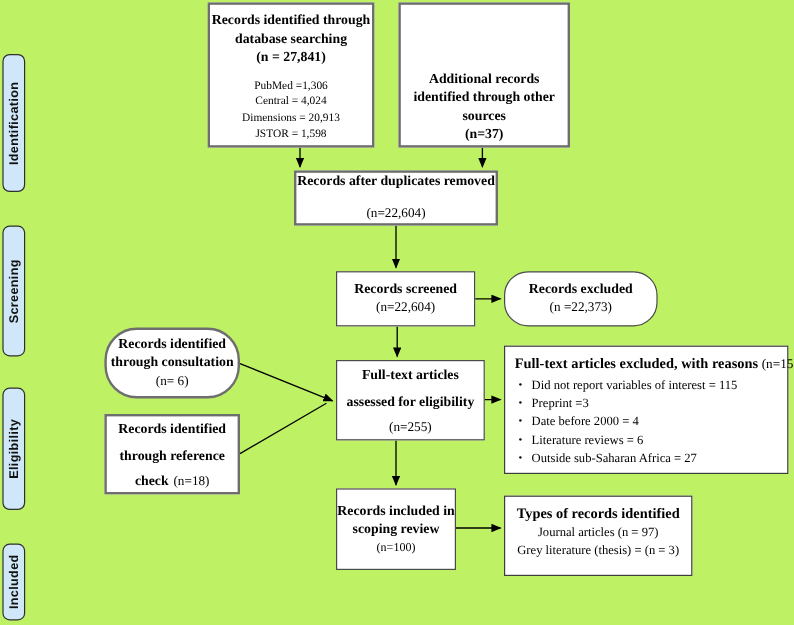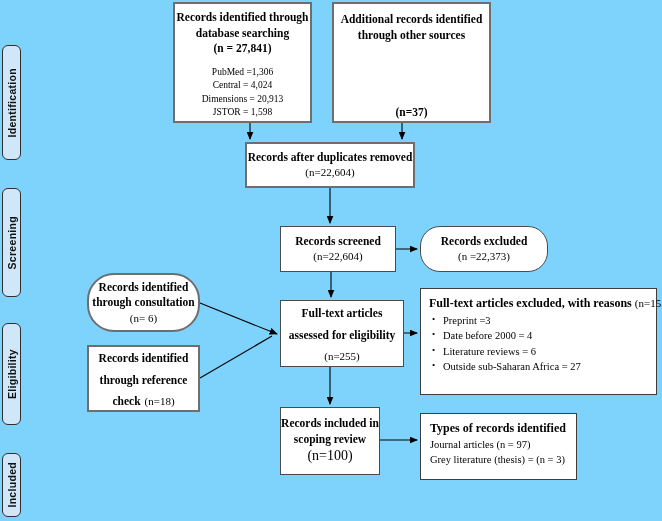--- a/index.html
+++ b/index.html
@@ -5,21 +5,21 @@
   :root{
     --tab-fill:#cfe7f8;
     --tab-border:#2f2f2f;
     --box-border:#6e6e6e;
     --thin-border:#4a4a4a;
     --ink:#000000;
   }
   *{box-sizing:border-box;margin:0;padding:0;}
   html,body{width:662px;height:521px;background:#ffffff;overflow:hidden;}
   body{font-family:"Liberation Serif","DejaVu Serif",serif;color:var(--ink);}
-  .canvas{position:relative;width:662px;height:521px;background:#7dd3fc;}
+  .canvas{position:relative;width:662px;height:521px;background:#bef264;}
 
   
   svg.arrows{position:absolute;left:0;top:0;width:662px;height:521px;pointer-events:none;}
 
   
   .stage-tab{
     position:absolute;left:2px;width:19px;
     background:var(--tab-fill);
     border:1.6px solid var(--tab-border);
     border-radius:6px;
@@ -41,44 +41,44 @@
   }
   .fbox.thin{border-width:1.4px;border-color:var(--thin-border);}
   .fbox .title{font-weight:bold;font-size:11.5px;}
   .fbox .nval{font-size:11px;font-weight:normal;}
   .fbox .nval.bold{font-weight:bold;font-size:11.5px;}
   .fbox .inline-n{font-weight:normal;font-size:11px;}
 
   
   .b-database{left:173px;top:2px;width:139px;height:121px;padding-top:6px;justify-content:flex-start;}
   .b-database .sources{margin-top:9px;font-size:9.5px;line-height:1.42;}
-  .b-additional{left:332px;top:2px;width:159px;height:121px;padding-top:8px;justify-content:space-between;}
-  .b-duplicates{left:245px;top:142px;width:170px;height:46px;justify-content:center;}
+  .b-additional{left:332px;top:2px;width:143px;height:121px;padding-top:8px;justify-content:flex-end;}
+  .b-duplicates{left:245px;top:142px;width:170px;height:46px;justify-content:space-between;}
   .b-screened{left:280px;top:226px;width:116px;height:46px;justify-content:center;}
   .b-excluded{left:420px;top:226px;width:128px;height:46px;justify-content:center;border-radius:20px;}
   .b-consultation{left:87px;top:273px;width:113px;height:59px;justify-content:center;border-radius:27px;}
   .b-reference{left:87px;top:345px;width:113px;height:67px;justify-content:center;}
   .b-fulltext{left:280px;top:300px;width:124px;height:67px;justify-content:center;}
   .b-scoping{left:280px;top:407px;width:100px;height:68px;justify-content:center;}
-  .b-scoping .nval{font-size:14px;}
+  .b-scoping .nval{font-size:10px;}
 
   .b-ftexcluded{
     left:420px;top:288px;width:237px;height:107px;
     align-items:flex-start;text-align:left;padding:6px 8px 4px 8px;
     border-width:1.4px;border-color:#3d3d3d;
   }
   .b-ftexcluded .titleline{white-space:nowrap;font-size:12px;}
   .b-ftexcluded .titleline .title{font-size:12px;}
   .b-ftexcluded ul{list-style:none;margin-top:2px;}
   .b-ftexcluded li{font-size:10.5px;line-height:1.45;padding-left:14px;position:relative;}
   .b-ftexcluded li::before{content:"•";position:absolute;left:3px;top:0;font-size:9px;}
 
   .b-types{
     left:420px;top:413px;width:157px;height:67px;
-    align-items:flex-start;text-align:left;padding:6px 9px;
+    align-items:center;text-align:left;padding:6px 9px;
     border-width:1.4px;border-color:#3d3d3d;
   }
   .b-types .title{text-align:center;font-size:12px;margin-bottom:1px;}
   .b-types .tline{font-size:10.5px;line-height:1.45;}
 </style>
 </head>
 <body>
 
 <div class="canvas">
 
@@ -164,20 +164,21 @@
       <span class="inline-n">(n=255)</span>
     </div>
   </div>
 
   <div class="fbox b-ftexcluded">
     <div class="titleline">
       <span class="title">Full-text articles excluded, with reasons</span>
       <span class="inline-n">(n=155)</span>
     </div>
     <ul>
+      <li>Did not report variables of interest = 115</li>
       <li>Preprint =3</li>
       <li>Date before 2000 = 4</li>
       <li>Literature reviews = 6</li>
       <li>Outside sub-Saharan Africa = 27</li>
     </ul>
   </div>
 
   <div class="fbox b-scoping thin">
     <div class="title">Records included in scoping review</div>
     <div class="nval">(n=100)</div>

